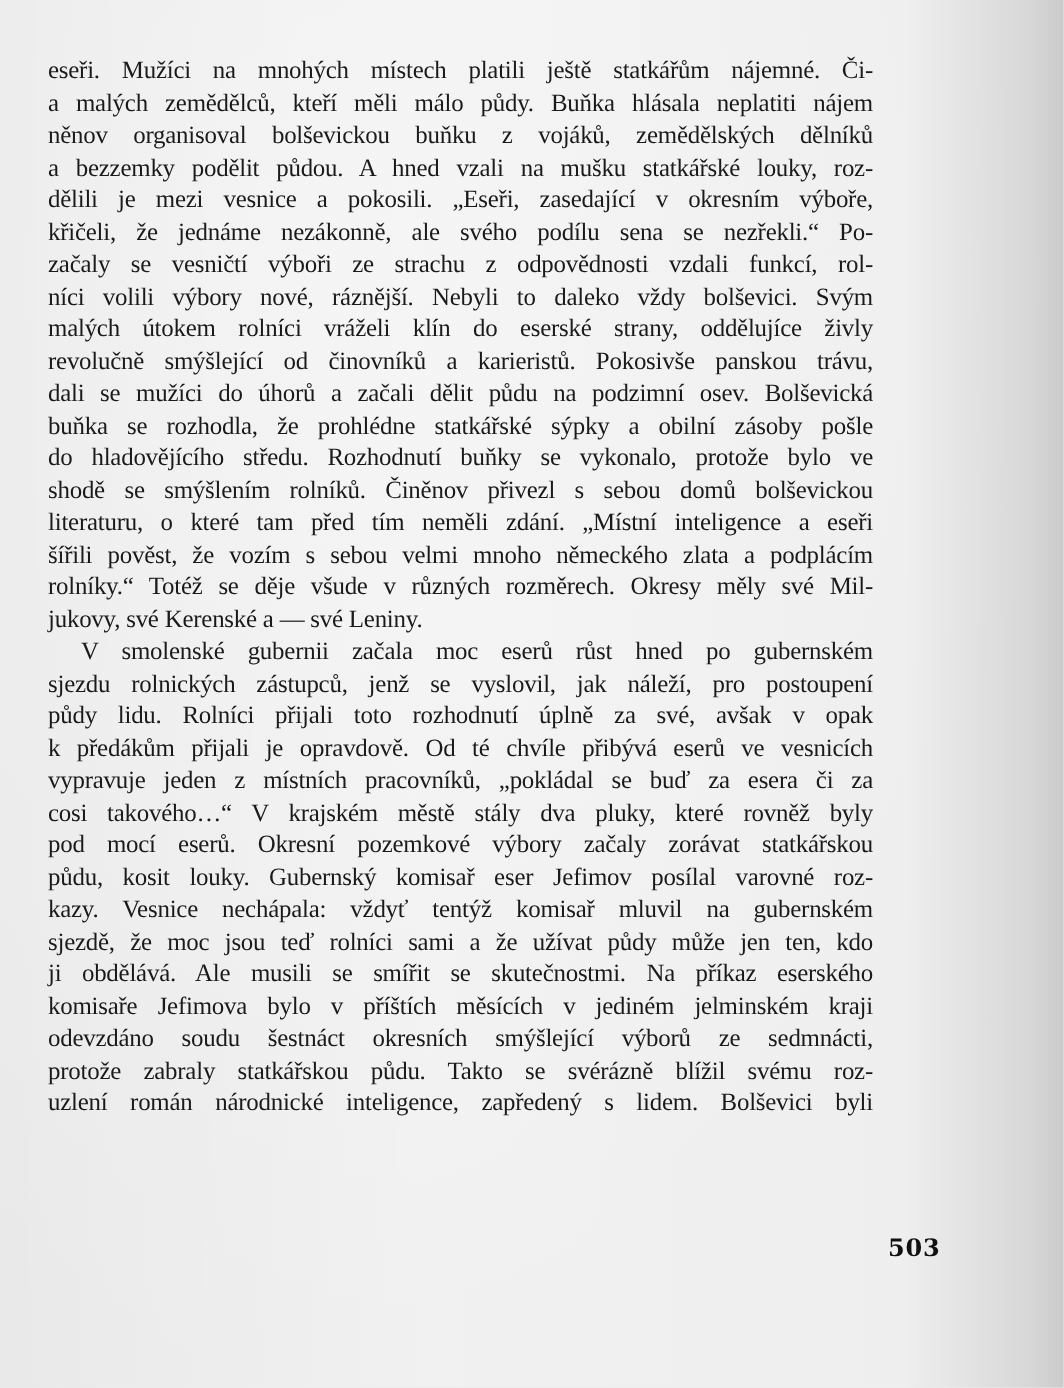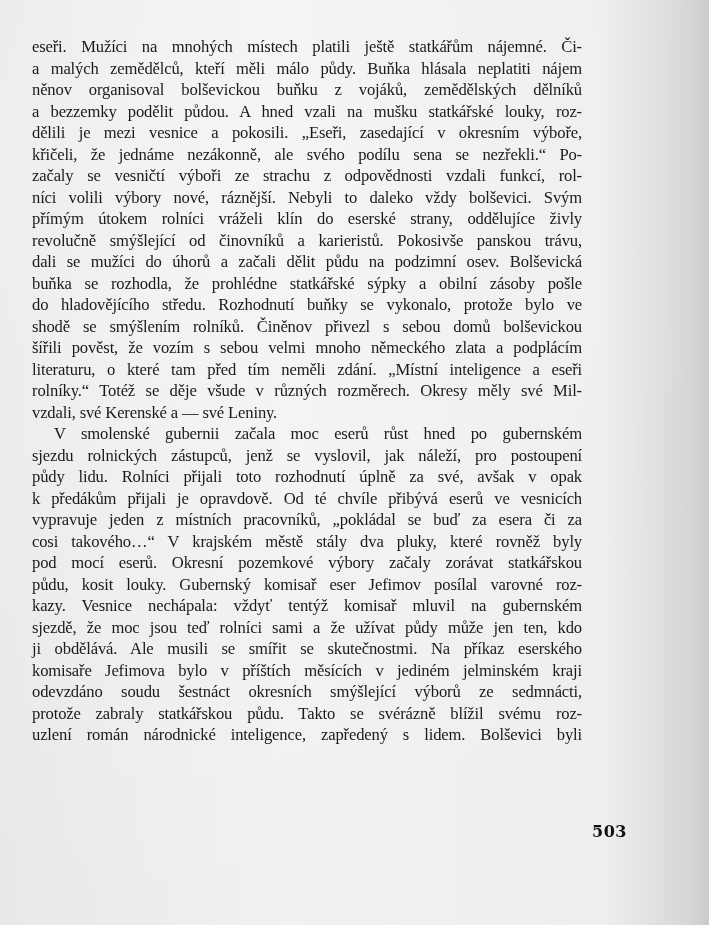--- a/index.html
+++ b/index.html
@@ -68,30 +68,30 @@
 
     <div class="paragraph">
       <span class="line">eseři. Mužíci na mnohých místech platili ještě statkářům nájemné. Či-</span>
       <span class="line">a malých zemědělců, kteří měli málo půdy. Buňka hlásala neplatiti nájem</span>
       <span class="line">něnov organisoval bolševickou buňku z vojáků, zemědělských dělníků</span>
       <span class="line">a bezzemky podělit půdou. A hned vzali na mušku statkářské louky, roz-</span>
       <span class="line">dělili je mezi vesnice a pokosili. „Eseři, zasedající v okresním výboře,</span>
       <span class="line">křičeli, že jednáme nezákonně, ale svého podílu sena se nezřekli.“ Po-</span>
       <span class="line">začaly se vesničtí výboři ze strachu z odpovědnosti vzdali funkcí, rol-</span>
       <span class="line">níci volili výbory nové, ráznější. Nebyli to daleko vždy bolševici. Svým</span>
-      <span class="line">přímým útokem rolníci vráželi klín do eserské strany, oddělujíce živly</span>
+      <span class="line">malých útokem rolníci vráželi klín do eserské strany, oddělujíce živly</span>
       <span class="line">revolučně smýšlející od činovníků a karieristů. Pokosivše panskou trávu,</span>
       <span class="line">dali se mužíci do úhorů a začali dělit půdu na podzimní osev. Bolševická</span>
       <span class="line">buňka se rozhodla, že prohlédne statkářské sýpky a obilní zásoby pošle</span>
       <span class="line">do hladovějícího středu. Rozhodnutí buňky se vykonalo, protože bylo ve</span>
       <span class="line">shodě se smýšlením rolníků. Činěnov přivezl s sebou domů bolševickou</span>
+      <span class="line">literaturu, o které tam před tím neměli zdání. „Místní inteligence a eseři</span>
       <span class="line">šířili pověst, že vozím s sebou velmi mnoho německého zlata a podplácím</span>
-      <span class="line">literaturu, o které tam před tím neměli zdání. „Místní inteligence a eseři</span>
       <span class="line">rolníky.“ Totéž se děje všude v různých rozměrech. Okresy měly své Mil-</span>
-      <span class="line last">vzdali, své Kerenské a — své Leniny.</span>
+      <span class="line last">jukovy, své Kerenské a — své Leniny.</span>
     </div>
 
     <div class="paragraph">
       <span class="line indent">V smolenské gubernii začala moc eserů růst hned po gubernském</span>
       <span class="line">sjezdu rolnických zástupců, jenž se vyslovil, jak náleží, pro postoupení</span>
       <span class="line">půdy lidu. Rolníci přijali toto rozhodnutí úplně za své, avšak v opak</span>
       <span class="line">k předákům přijali je opravdově. Od té chvíle přibývá eserů ve vesnicích</span>
       <span class="line">vypravuje jeden z místních pracovníků, „pokládal se buď za esera či za</span>
       <span class="line">cosi takového…“ V krajském městě stály dva pluky, které rovněž byly</span>
       <span class="line">pod mocí eserů. Okresní pozemkové výbory začaly zorávat statkářskou</span>

